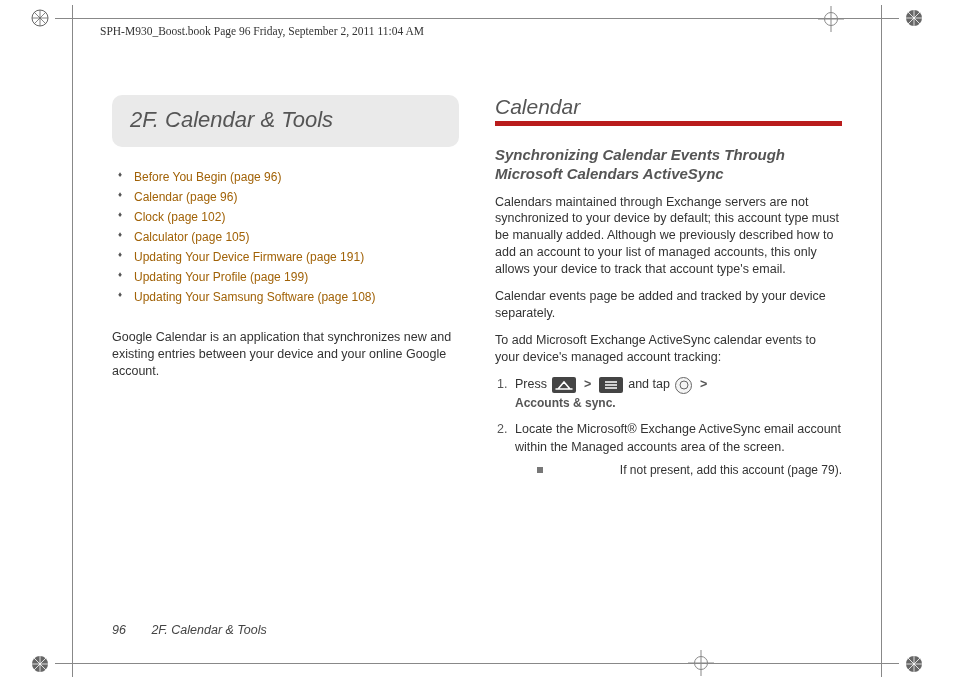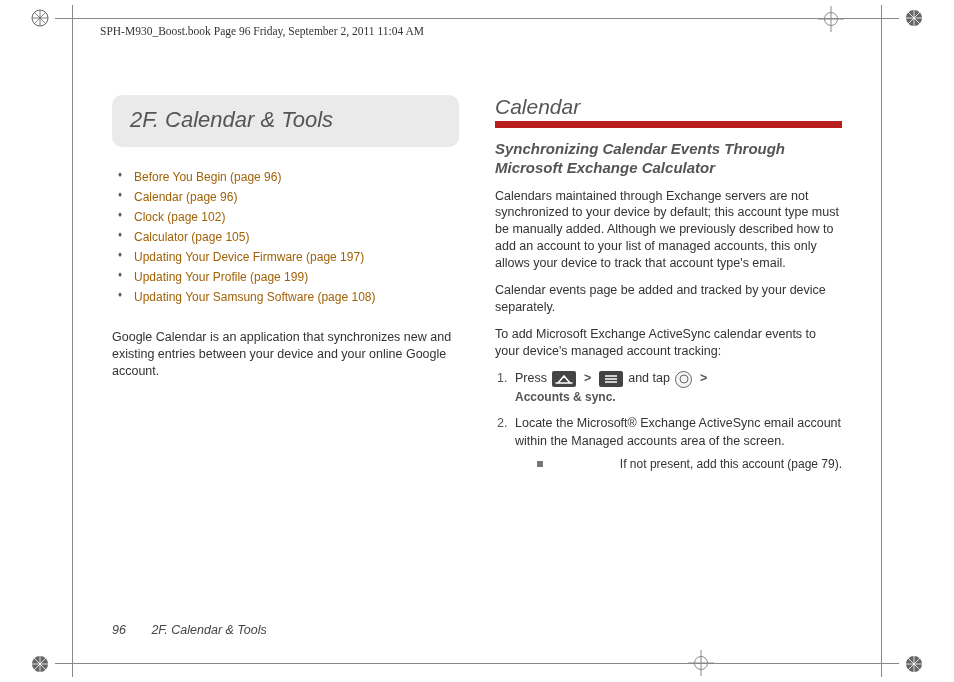--- a/index.html
+++ b/index.html
@@ -72,23 +72,23 @@
     left: 6px;
     top: 3px;
     font-size: 8px;
     color: #555;
   }
   h2.section {
     font-style: italic;
     font-size: 21px;
     color: #555;
     font-weight: normal;
-    border-bottom: 7px solid #b91c1c;
+    border-bottom: 5px solid #b91c1c;
     padding-bottom: 2px;
-    margin-bottom: 12px;
+    margin-bottom: 20px;
     margin-top: 8px;
   }
   h2.section.first-r { margin-top: 0; }
   h3.subsection {
     font-style: italic;
     font-size: 15px;
     color: #555;
     font-weight: 600;
     margin-bottom: 10px;
     line-height: 1.25;
@@ -245,30 +245,30 @@
 
   <div class="col">
     <div class="chapter-box">
       <span>2F.   Calendar &amp; Tools</span>
     </div>
     <ul class="toc">
       <li>Before You Begin (page 96)</li>
       <li>Calendar (page 96)</li>
       <li>Clock (page 102)</li>
       <li>Calculator (page 105)</li>
-      <li>Updating Your Device Firmware (page 197)</li>
+      <li>Updating Your Device Firmware (page 191)</li>
       <li>Updating Your Profile (page 199)</li>
       <li>Updating Your Samsung Software (page 108)</li>
     </ul>
     <p class="body">Google Calendar is an application that synchronizes new and existing entries between your device and your online Google account.</p>
   </div>
 
   <div class="col">
     <h2 class="section first-r">Calendar</h2>
-    <h3 class="subsection">Synchronizing Calendar Events Through Microsoft Exchange Calculator</h3>
+    <h3 class="subsection">Synchronizing Calendar Events Through Microsoft Calendars ActiveSync</h3>
     <p class="body">Calendars maintained through Exchange servers are not synchronized to your device by default; this account type must be manually added. Although we previously described how to add an account to your list of managed accounts, this only allows your device to track that account type's email.</p>
     <p class="body">Calendar events page be added and tracked by your device separately.</p>
     <p class="body lead">To add Microsoft Exchange ActiveSync calendar events to your device's managed account tracking:</p>
     <ol class="steps">
       <li>
         <span>Press </span>
         <span class="icon-key">
           <svg viewBox="0 0 24 16">
               <path d="M6 12 L12 5 L18 12 M4 12 H20" stroke="#fff" stroke-width="1.5" fill="none" stroke-linecap="round"></path>
             </svg>

